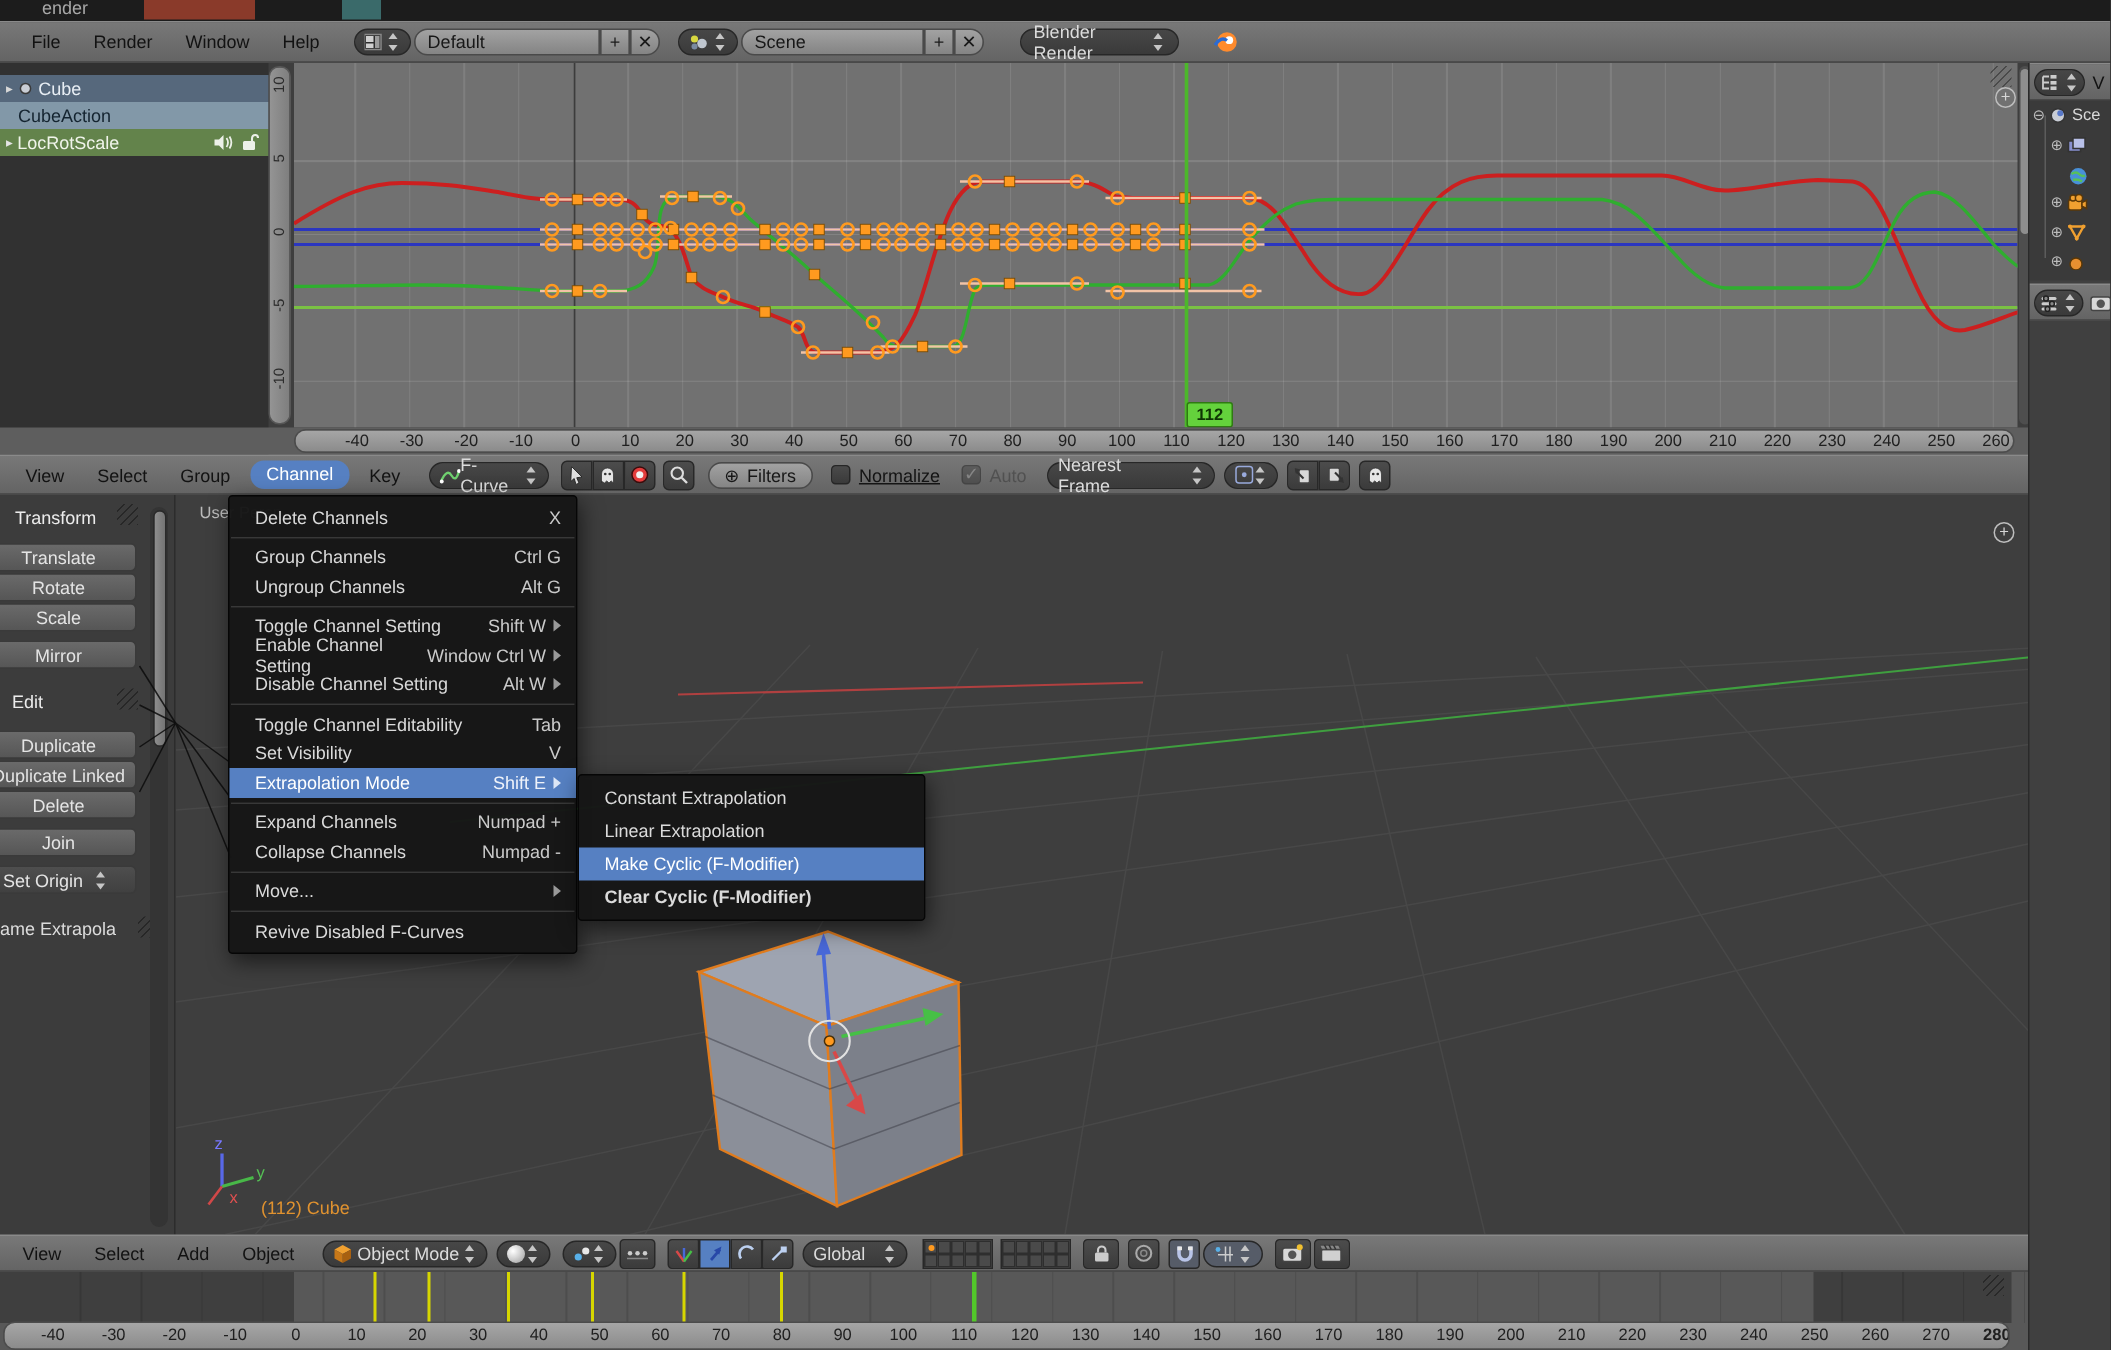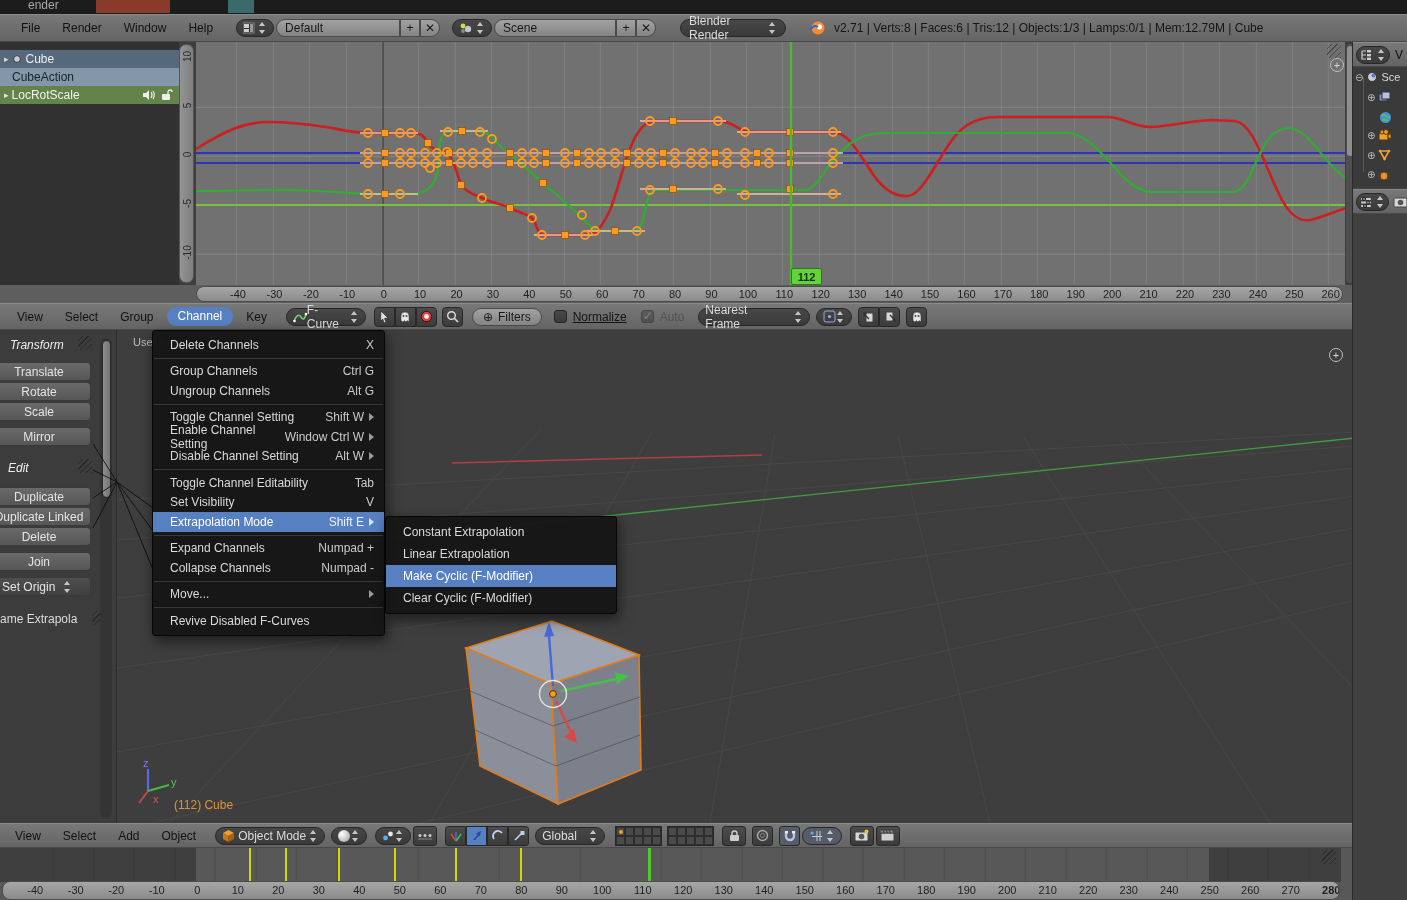--- a/index.html
+++ b/index.html
@@ -21,21 +21,21 @@
 .menu-panel { background:rgba(22,22,22,0.97); border:1px solid #060606; border-radius:3px; box-shadow:2px 5px 14px rgba(0,0,0,0.55); padding:4px 0; }
 .mi { height:19.5px; display:flex; align-items:center; padding:0 10px 0 17px; color:#dadada; font-size:12px; }
 .mi .sc { margin-left:auto; color:#cacaca; padding-left:14px; white-space:nowrap; }
 .mi .sub-arrow { width:0; height:0; border-top:4px solid transparent; border-bottom:4px solid transparent; border-left:5px solid #9a9a9a; margin-left:5px; }
 .mi.hl { background:#5680c2; color:#fff; }
 .mi.hl .sc { color:#eef2fa; }
 .sep { height:1px; background:#0e0e0e; border-bottom:1px solid #383838; margin:3px 1px; }
 .tick-row { display:flex; overflow:hidden; color:#1f1f1f; font-size:11px; }
 .tick-row span { text-align:center; flex:0 0 auto; }
 .tsbtn { position:absolute; left:-13px; width:104px; height:19px; background:linear-gradient(#6a6a6a,#565656); border:1px solid #3a3a3a; border-radius:4px; color:#e4e4e4; font-size:12px; display:flex; align-items:center; justify-content:center; overflow:hidden; white-space:nowrap; }
-.pheader { color:#e0e0e0; font-size:11px; display:flex; align-items:center; gap:4px;font-style:italic; }
+.pheader { color:#e0e0e0; font-size:11px; display:flex; align-items:center; gap:4px; }
 .grip { position:absolute; width:14px; height:14px; background:
   repeating-linear-gradient(135deg, transparent 0 3px, rgba(0,0,0,0.35) 3px 4px); }
 </style>
 </head>
 <body>
 
 <div id="root">
 
   <div class="abs" style="left:0;top:0;width:1407px;height:14px;background:#1c1c1c;">
     <span class="abs" style="left:28px;top:-2px;color:#a8a8a8;font-size:12px;">ender</span>
@@ -77,21 +77,20 @@
     <span class="capsule" style="width:20px;justify-content:center;border-top-left-radius:0;border-bottom-left-radius:0;">✕</span>
     <span class="darkdd" style="margin-left:24px;width:106px;justify-content:space-between;padding:0 8px;">
       <span>Blender Render</span>
       <span class="ud"></span>
     </span>
     <svg width="18" height="16" style="margin-left:22px;">
         <circle cx="10" cy="8" r="6.5" fill="#ff8b2d"></circle>
         <circle cx="11.5" cy="6.8" r="2.6" fill="#fff"></circle>
         <path d="M2 10 Q6 4 10 7" stroke="#2a6bd4" stroke-width="2.2" fill="none"></path>
       </svg>
-    <span style="margin-left:8px;color:#151515;">v2.71 | Verts:8 | Faces:6 | Tris:12 | Objects:1/3 | Lamps:0/1 | Mem:12.79M | Cube</span>
   </div>
 
   <div class="abs" style="left:0;top:42px;width:179px;height:263px;background:#313131;">
     <div class="flexc" style="position:absolute;left:0;top:8px;width:179px;height:18px;background:#56687c;color:#e8eef4;">
       <span style="color:#d8d8d8;font-size:9px;margin:0 3px 0 4px;">▸</span>
       <svg width="10" height="10" style="margin-right:4px;">
           <circle cx="5" cy="5" r="3.4" fill="#c9cdd4" stroke="#3a3a3a"></circle>
         </svg>
       <span>Cube</span>
     </div>
@@ -862,18 +861,18 @@
   <div class="abs menu-panel" style="left:385px;top:516px;width:232px;">
     <div class="mi" style="height:22px;">
       <span>Constant Extrapolation</span>
     </div>
     <div class="mi" style="height:22px;">
       <span>Linear Extrapolation</span>
     </div>
     <div class="mi hl" style="height:22px;">
       <span>Make Cyclic (F-Modifier)</span>
     </div>
-    <div class="mi" style="height:22px;">
+    <div class="mi" style="height:22px;font-weight:bold;">
       <span>Clear Cyclic (F-Modifier)</span>
     </div>
   </div>
 
 </div>
 
 </body></html>

